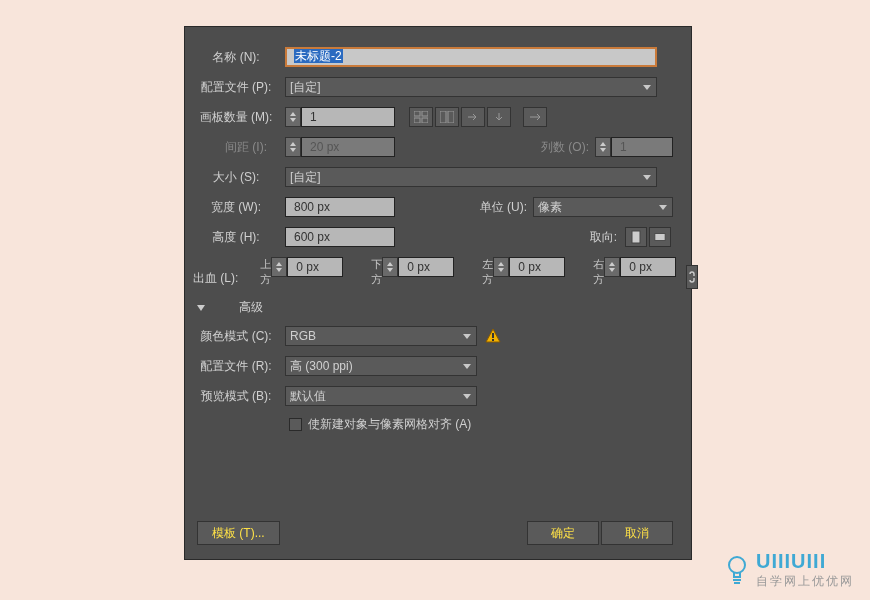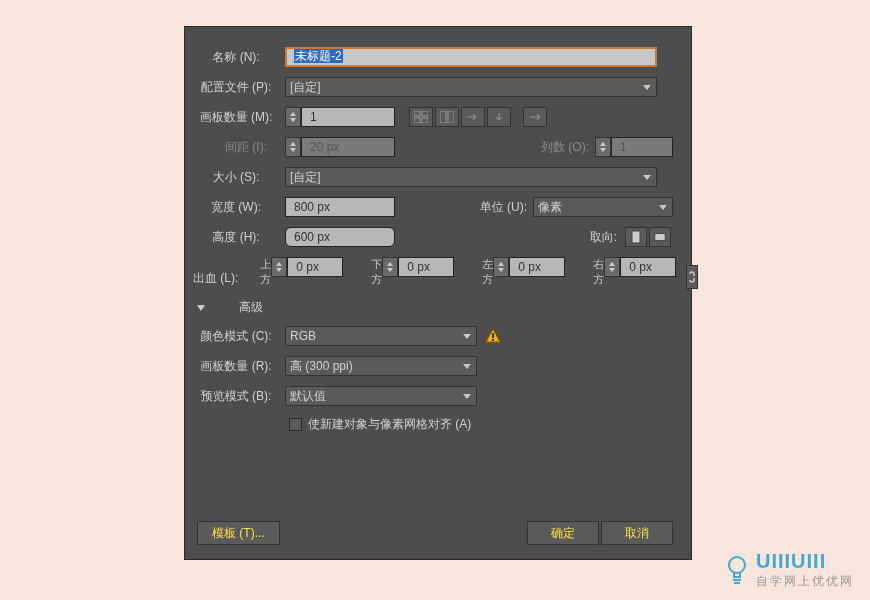--- a/index.html
+++ b/index.html
@@ -199,21 +199,21 @@
     <input class="input-text" style="width: 110px;" value="800 px">
     <div style="flex:1"></div>
     <div style="margin-right:6px">单位 (U):</div>
     <div class="dropdown" style="width:140px">
       <span>像素</span>
     </div>
   </div>
 
   <div class="row">
     <div class="label">高度 (H):</div>
-    <input class="input-text" style="width: 110px; border-radius: 6px;" value="600 px">
+    <input class="input-text" style="width: 110px;" value="600 px">
     <div style="flex:1"></div>
     <div style="margin-right:8px">取向:</div>
     <div class="orient-btn">
         <svg viewBox="0 0 12 14">
           <rect x="2" y="1" width="8" height="12" fill="#ccc" stroke="#444"></rect>
         </svg>
       </div>
     <div class="orient-btn">
         <svg viewBox="0 0 14 12">
           <rect x="1" y="2" width="12" height="8" fill="#ccc" stroke="#444"></rect>
@@ -269,21 +269,21 @@
       <span>RGB</span>
     </div>
     <svg class="warn-icon" viewBox="0 0 16 16">
         <path d="M8 1 L15 14 H1 Z" fill="#f2b200" stroke="#8a5a00"></path>
         <rect x="7" y="5" width="2" height="5" fill="#333"></rect>
         <rect x="7" y="11" width="2" height="2" fill="#333"></rect>
       </svg>
   </div>
 
   <div class="row">
-    <div class="label">画板数量 (R):</div>
+    <div class="label">配置文件 (R):</div>
     <div class="dropdown" style="width:192px">
       <span>高 (300 ppi)</span>
     </div>
   </div>
 
   <div class="row">
     <div class="label">预览模式 (B):</div>
     <div class="dropdown" style="width:192px">
       <span>默认值</span>
     </div>

